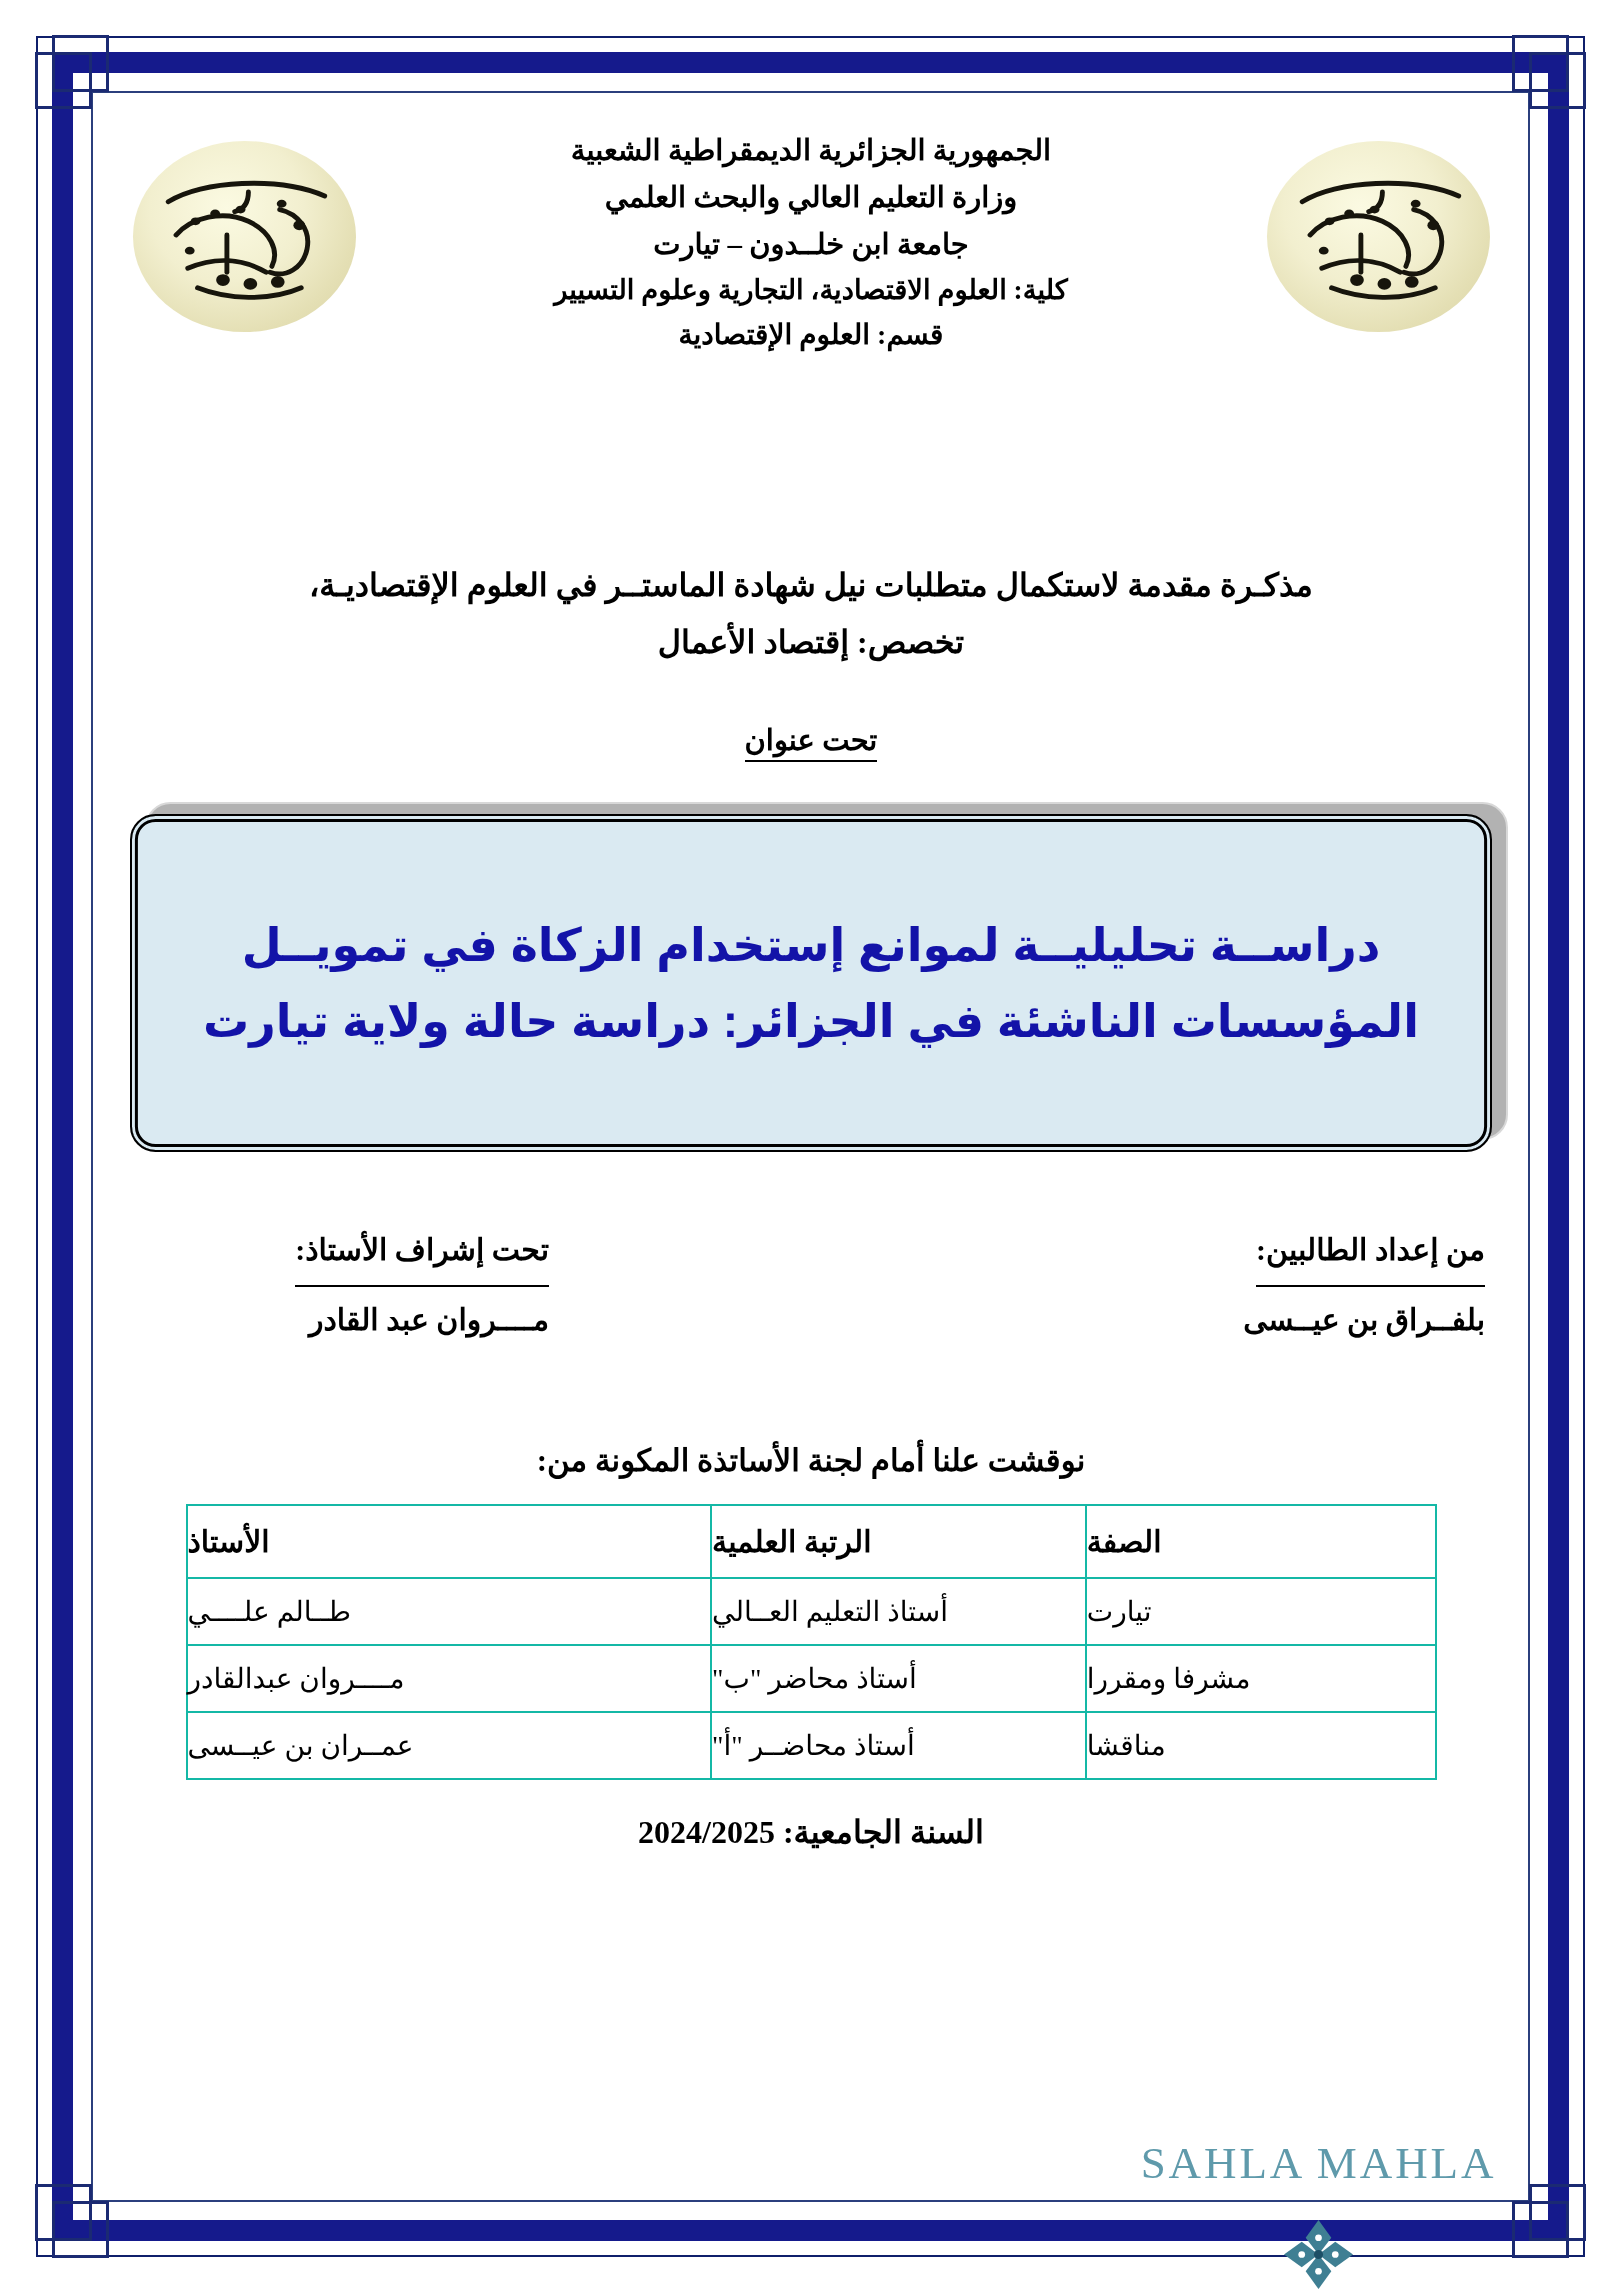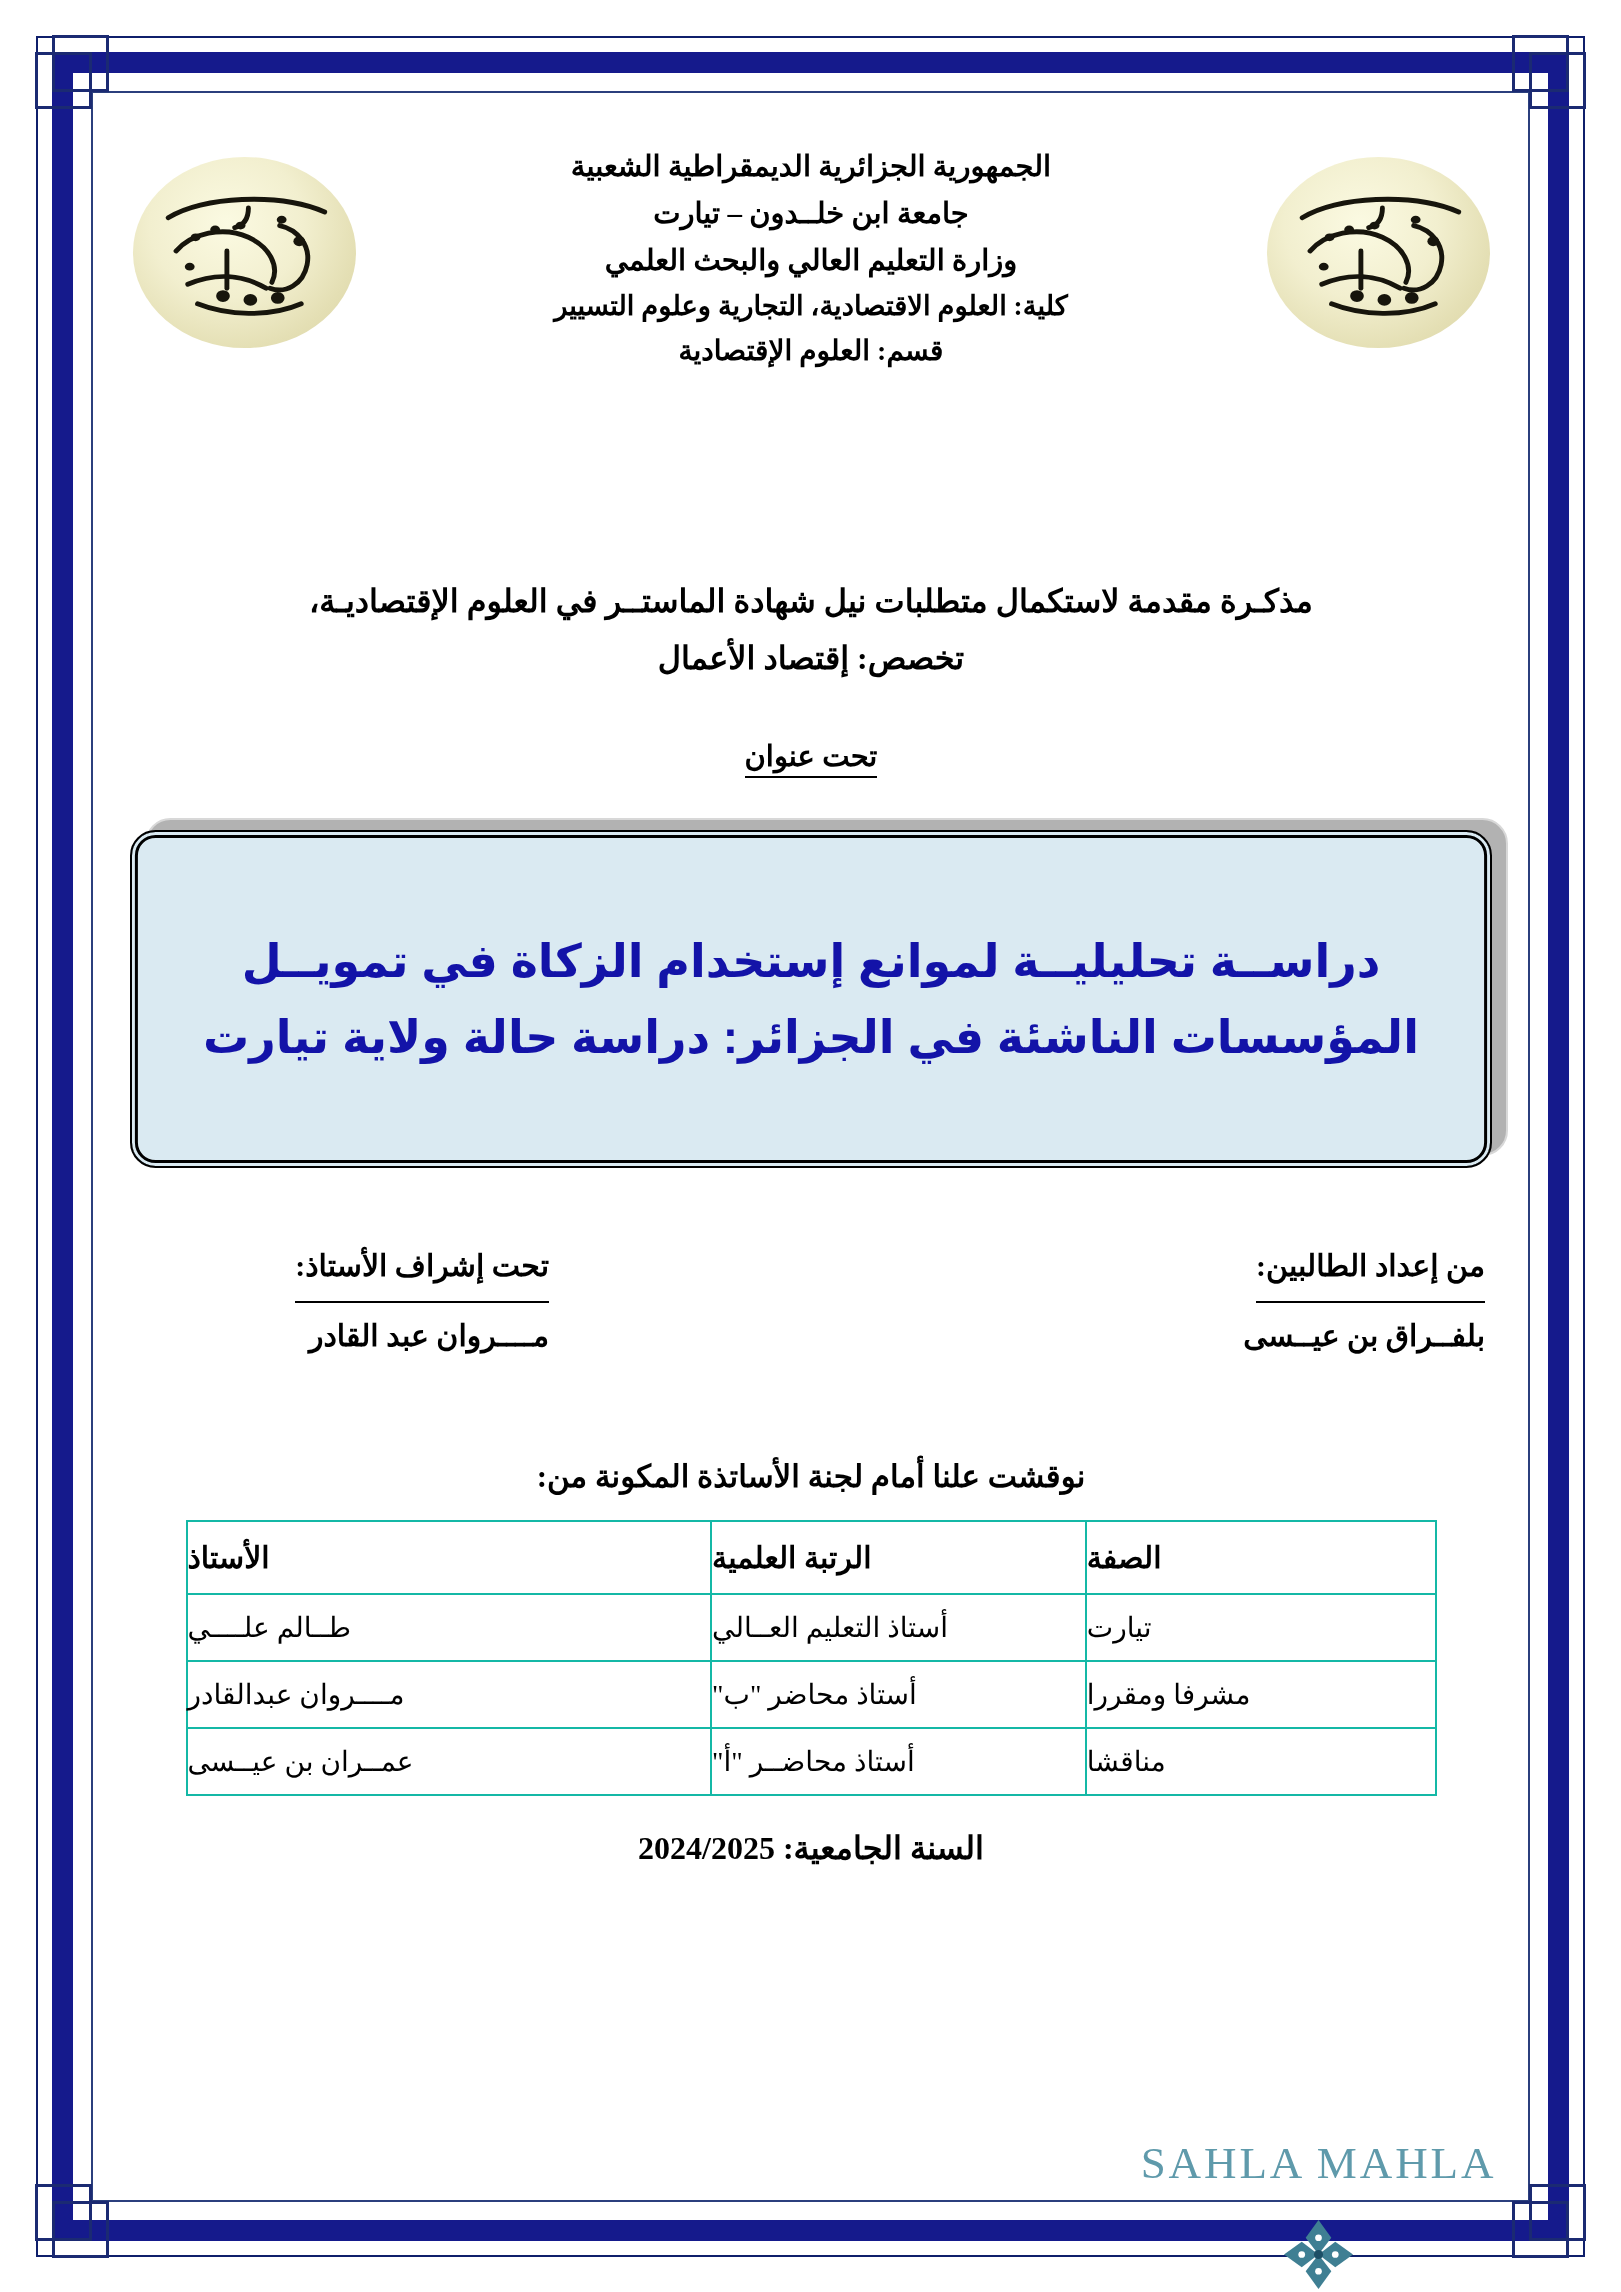--- a/index.html
+++ b/index.html
@@ -58,21 +58,21 @@
   .c-tr-b { right: 35px; top: 52px; }
   .c-bl-a { left: 52px;  bottom: 35px; }
   .c-bl-b { left: 35px;  bottom: 52px; }
   .c-br-a { right: 52px; bottom: 35px; }
   .c-br-b { right: 35px; bottom: 52px; }
 
   
   .content {
     position: absolute;
     left: 108px;
-    top: 112px;
+    top: 96px;
     width: 1406px;
     height: 2077px;
   }
 
   
   .header-row {
     position: relative;
     height: 294px;
     margin-top: 31px;
   }
@@ -333,22 +333,22 @@
           <ellipse cx="92" cy="142" rx="7" ry="6"></ellipse>
           <ellipse cx="120" cy="146" rx="7" ry="6"></ellipse>
           <ellipse cx="148" cy="144" rx="7" ry="6"></ellipse>
           <ellipse cx="58" cy="112" rx="5" ry="4"></ellipse>
         </g>
       </svg>
     </div>
 
     <div class="header-text">
       <div>الجمهورية الجزائرية الديمقراطية الشعبية</div>
+      <div>وزارة التعليم العالي والبحث العلمي</div>
       <div>جامعة ابن خلــدون – تيارت</div>
-      <div>وزارة التعليم العالي والبحث العلمي</div>
       <div class="faculty">كلية: العلوم الاقتصادية، التجارية وعلوم التسيير</div>
       <div class="dept">قسم: العلوم الإقتصادية</div>
     </div>
   </div>
 
   <div class="degree-block">
     <div>مذكـرة مقدمة لاستكمال متطلبات نيل شهادة الماستــر في العلوم الإقتصاديـة،</div>
     <div class="line2">تخصص: إقتصاد الأعمال</div>
   </div>
 

